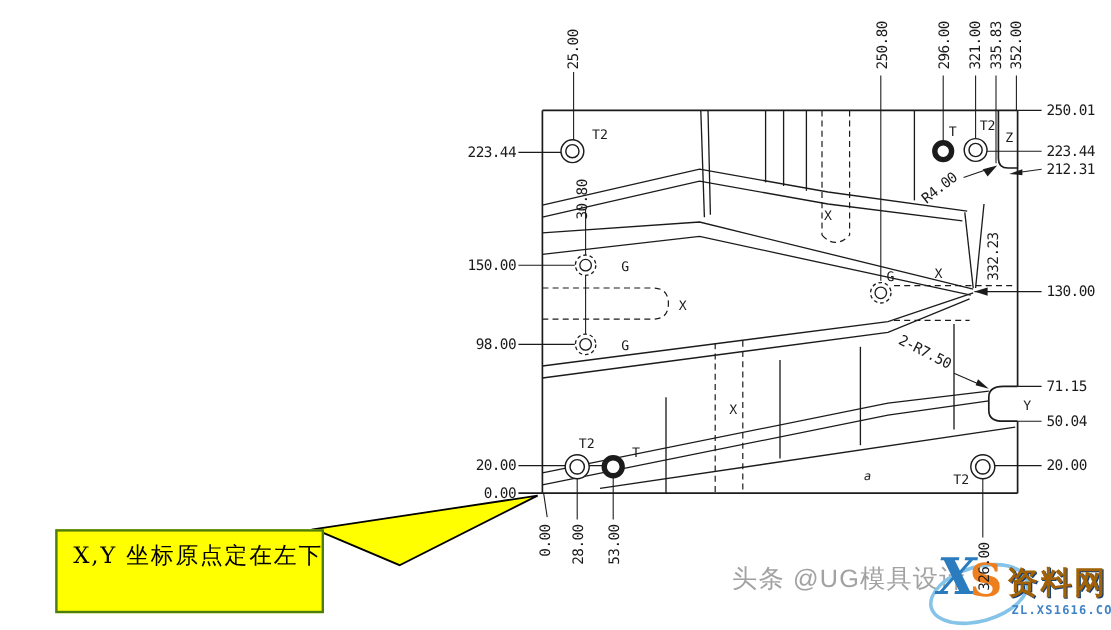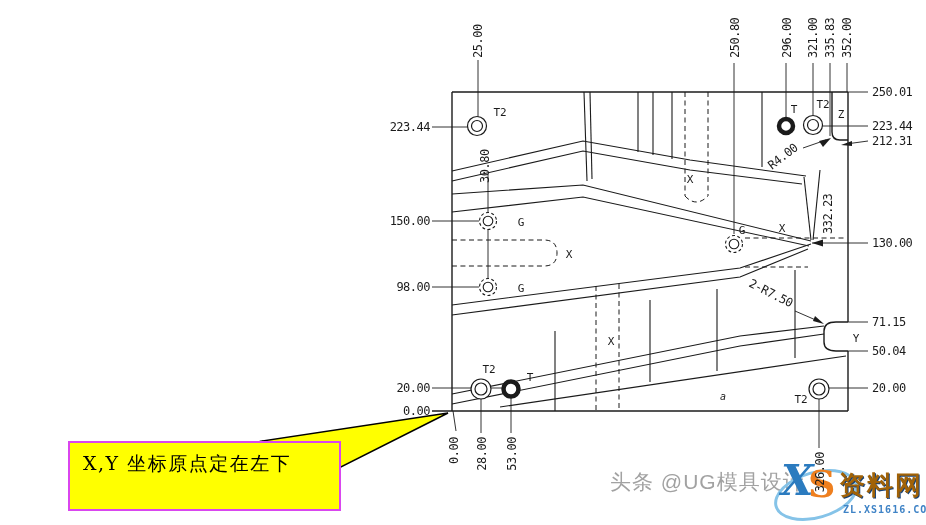--- a/index.html
+++ b/index.html
@@ -8,22 +8,22 @@
     background:#ffffff;font-family:"Liberation Sans",sans-serif;
   }
   svg{position:absolute;left:0;top:0;z-index:1;}
   svg text{fill:#1b1b1b;}
   .dim{font:12px "DejaVu Sans Mono",monospace;letter-spacing:-0.5px;}
   .lbl{font:11px "DejaVu Sans Mono",monospace;}
   .lbl-sm{font:10px "DejaVu Sans Mono",monospace;font-style:italic;}
 
   
   .callout{
-    position:absolute;left:68px;top:441px;width:273px;height:70px;z-index:2;
-    background:#ffff00;border:2px solid #d946ef;box-sizing:border-box;
+    position:absolute;left:46px;top:441px;width:224px;height:70px;z-index:2;
+    background:#ffff00;border:2px solid #4d7c0f;box-sizing:border-box;
     font-family:"DejaVu Serif","Liberation Serif",serif;
     font-size:19px;color:#000;letter-spacing:1.5px;
     padding:5px 0 0 13px;line-height:30px;white-space:nowrap;
   }
   .callout .ret{font-size:12px;color:#333;letter-spacing:0;margin-left:2px;}
 
   
   .watermark{position:absolute;left:0;top:0;width:926px;height:525px;z-index:0;}
   .wm-head{
     position:absolute;left:610px;top:468px;

